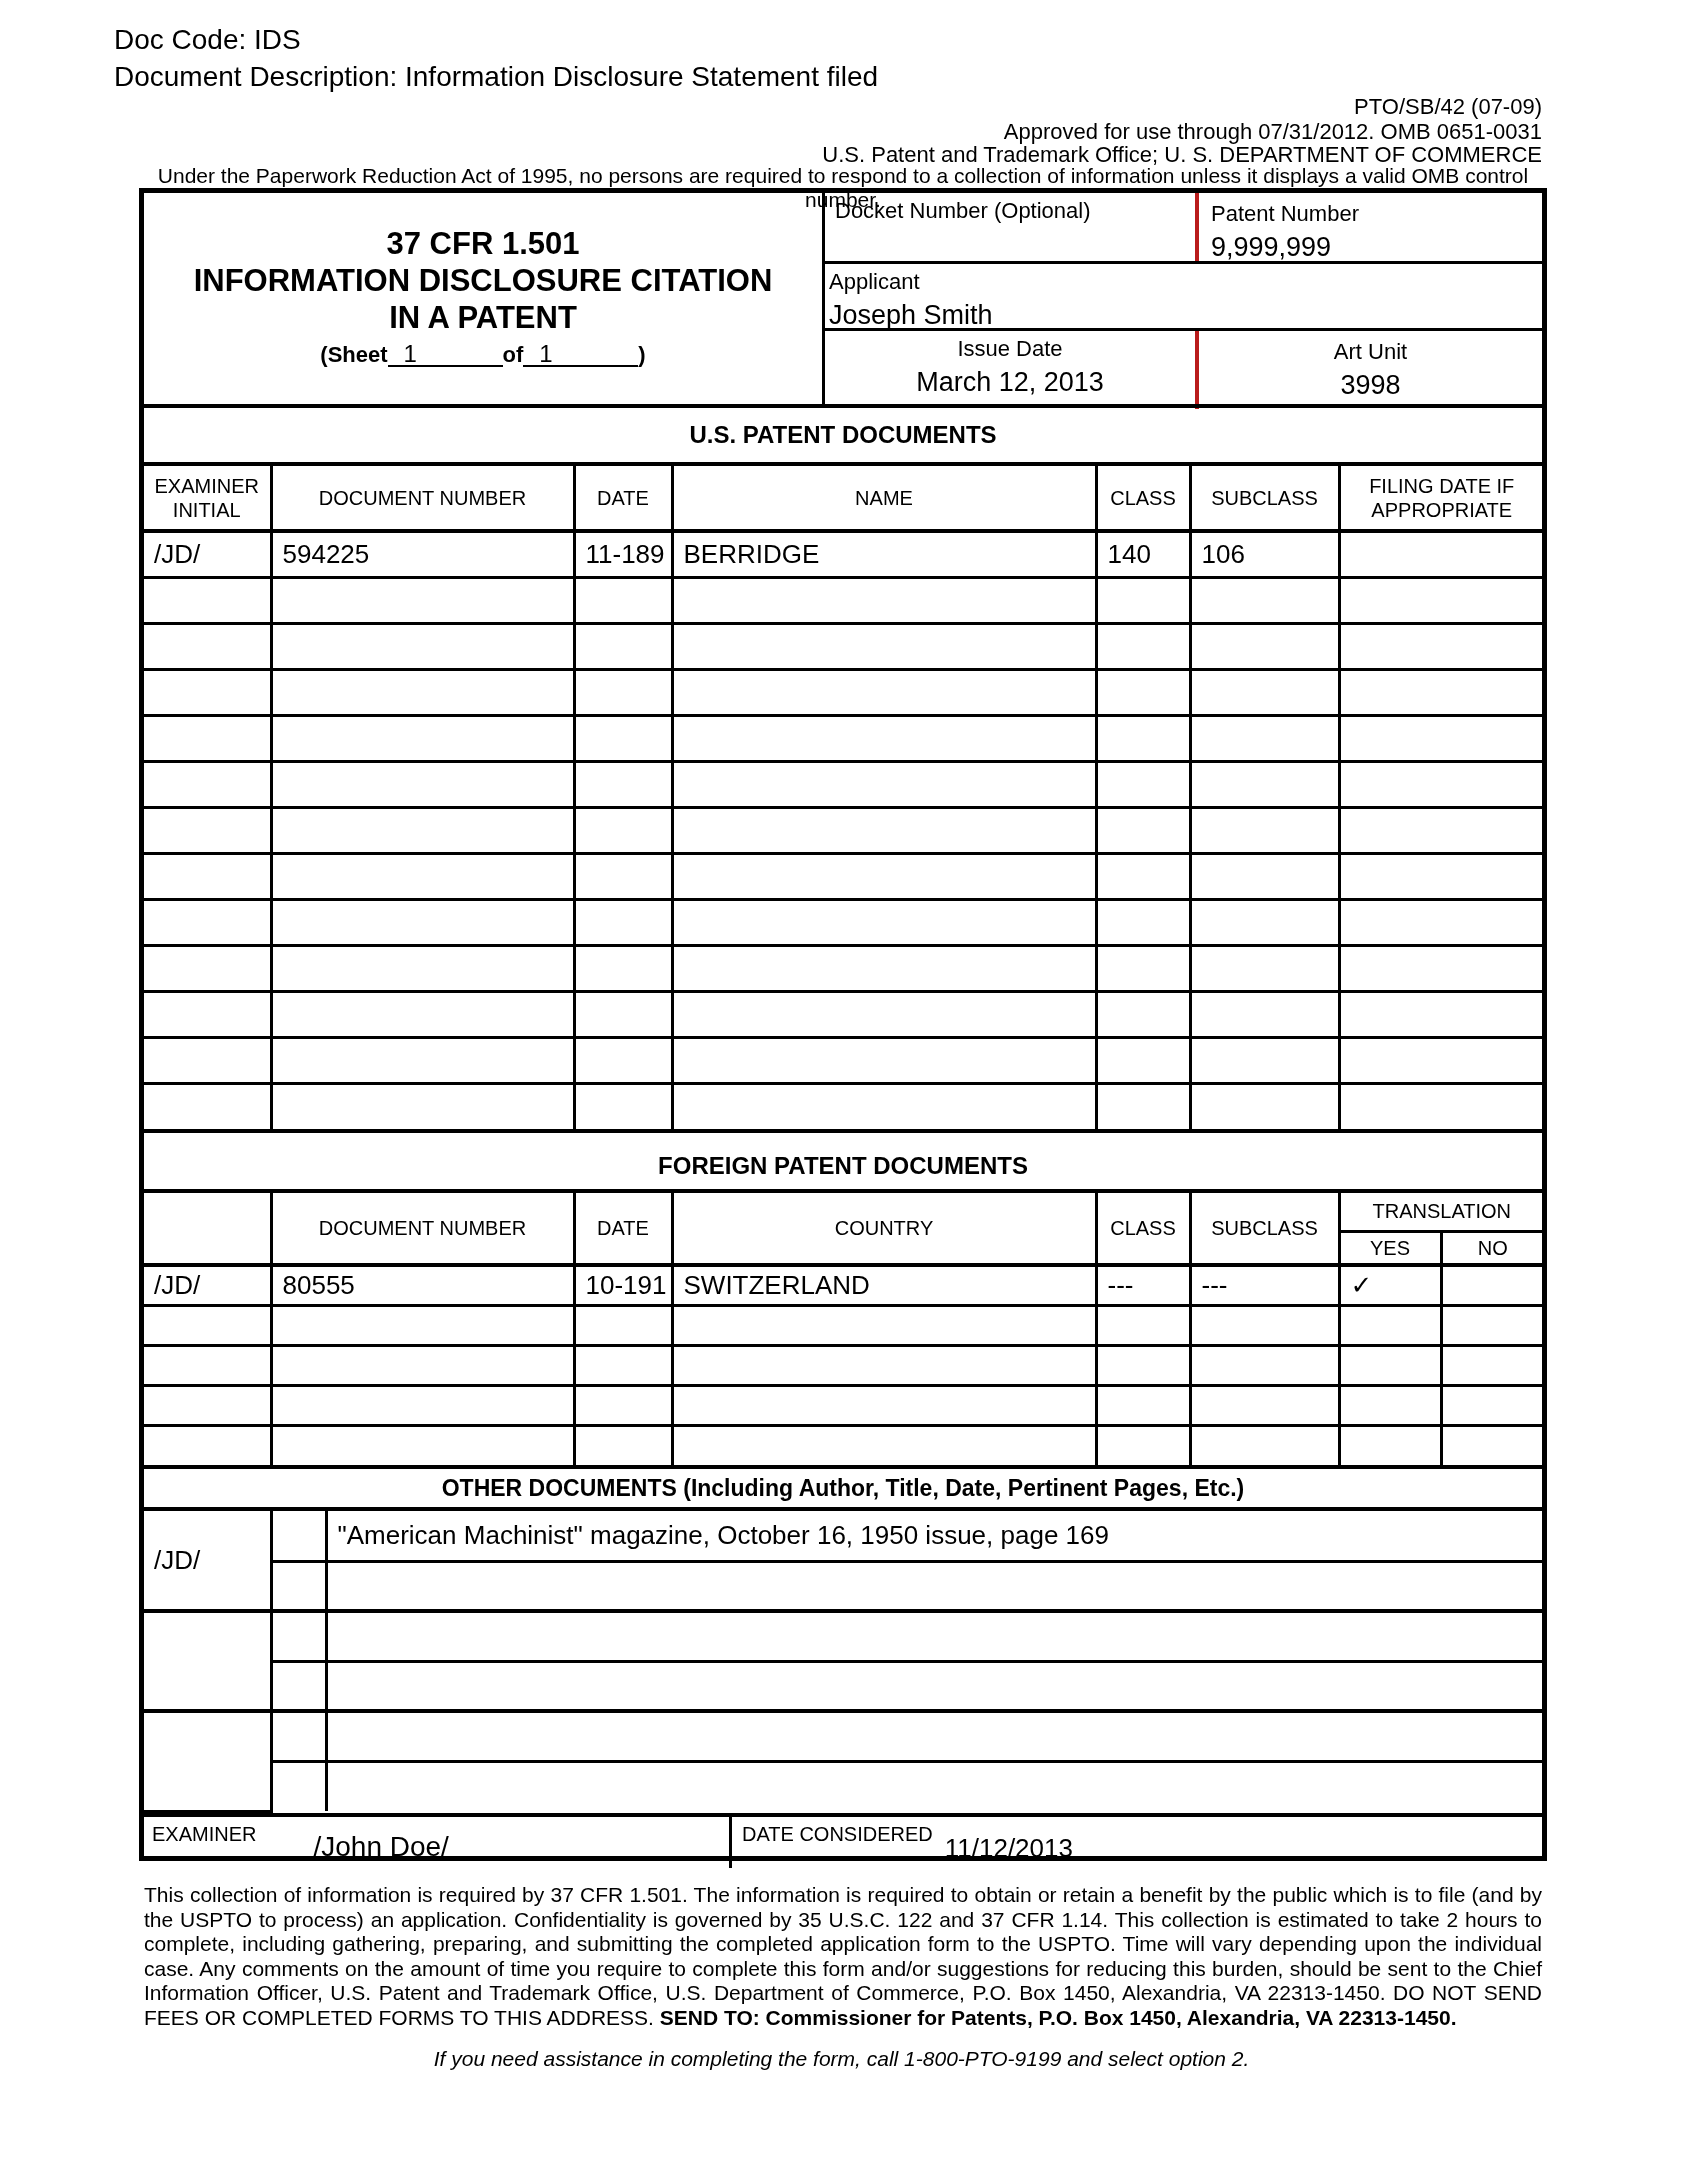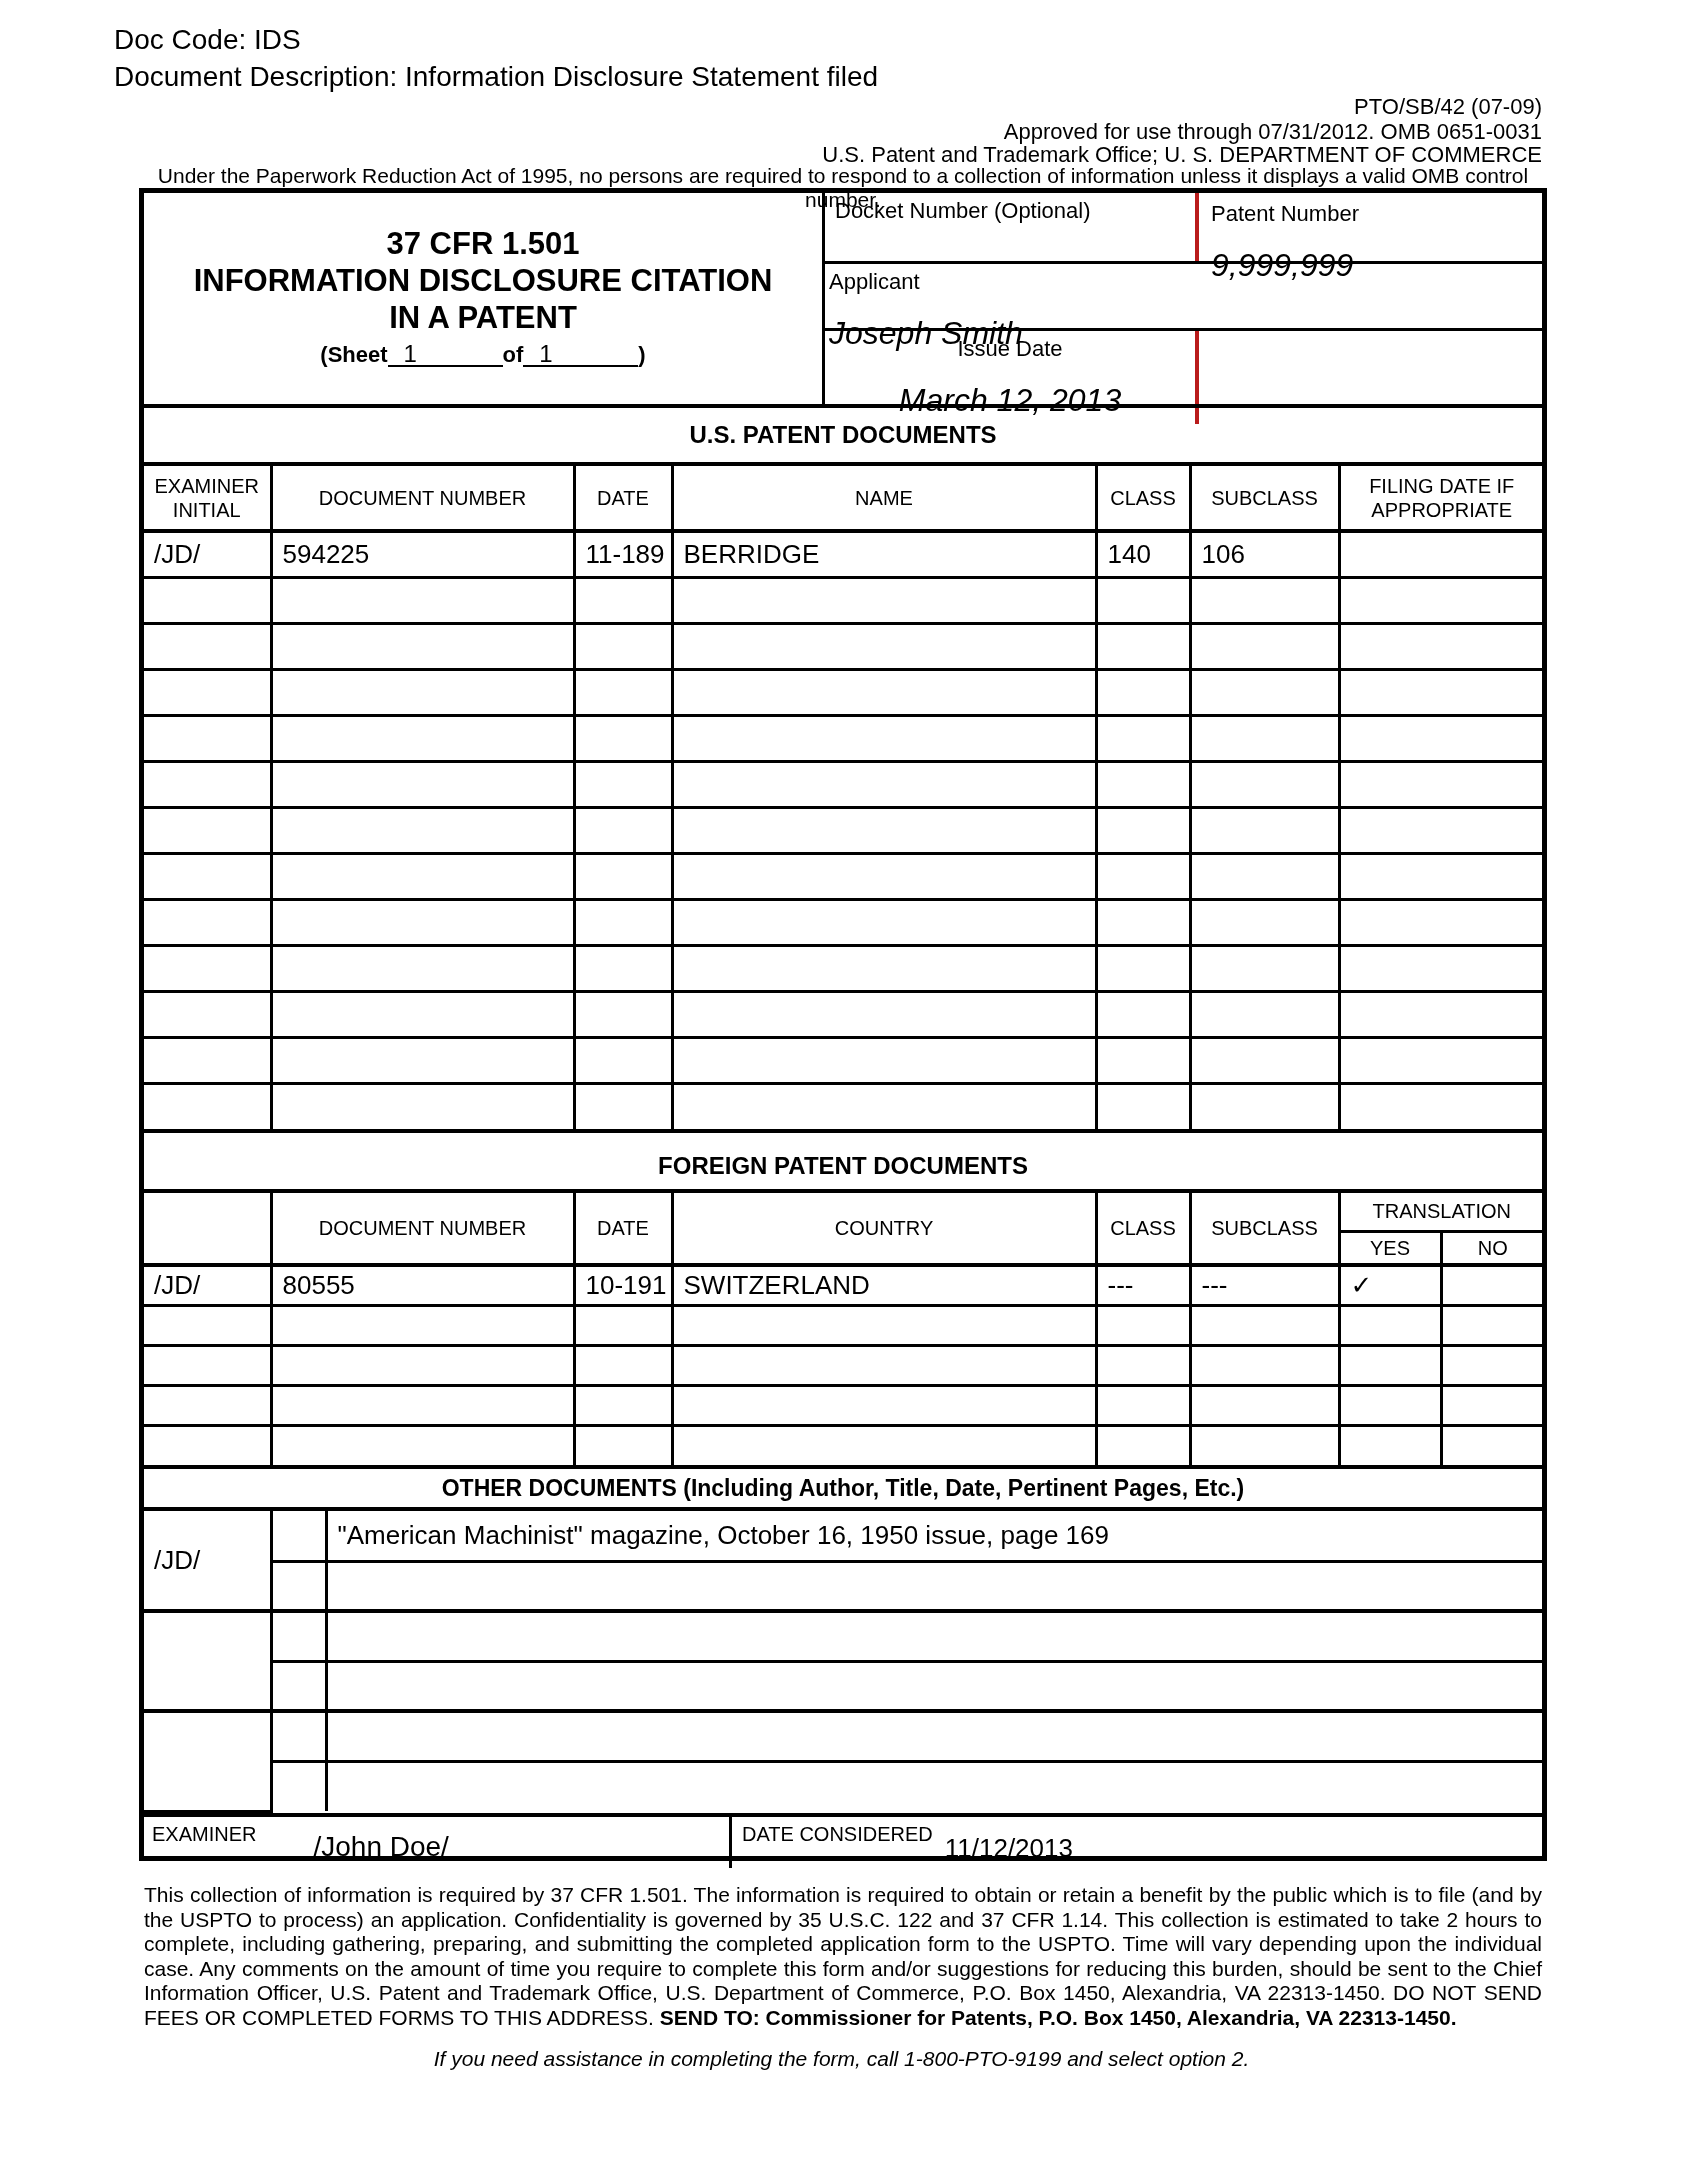--- a/index.html
+++ b/index.html
@@ -19,21 +19,21 @@
   .t-cfr,.t-l1,.t-l2{font-size:31px;font-weight:bold;line-height:37px;}
   .sheet{font-size:22px;font-weight:bold;margin-top:6px;}
   .blank{display:inline-block;min-width:99px;border-bottom:2px solid #000;font-weight:normal;font-size:24px;text-align:left;padding-left:16px;line-height:22px;}
   .header-fields{flex:1;display:flex;flex-direction:column;box-sizing:border-box;}
   .hf-row1{height:71px;flex:none;display:flex;border-bottom:3px solid #000;box-sizing:border-box;}
   .hf-row2{height:67px;flex:none;border-bottom:3px solid #000;box-sizing:border-box;padding:5px 4px;}
   .hf-row3{flex:1;display:flex;text-align:center;}
   .cell-l{width:374px;flex:none;border-right:4px solid #b91c1c;box-sizing:border-box;padding:5px 10px;}
   .cell-r{flex:1;padding:8px 12px;}
   .f-label{font-size:22px;display:block;}
-  .f-value{font-size:32px;display:block;margin-top:20px;font-style:italic;}
+  .f-value{font-size:27px;display:block;margin-top:5px;}
   
   .section-bar{border-top:4px solid #000;border-bottom:4px solid #000;box-sizing:border-box;display:flex;align-items:center;justify-content:center;font-weight:bold;flex:none;}
   .bar-us{height:62px;font-size:24px;}
   .bar-foreign{height:64px;font-size:24px;align-items:flex-end;padding-bottom:9px;}
   .bar-other{height:46px;font-size:23px;}
   
   table{border-collapse:collapse;table-layout:fixed;width:100%;flex:none;}
   th,td{border:3px solid #000;overflow:hidden;}
   th:first-child,td:first-child{border-left:none;}
   th:last-child,td:last-child{border-right:none;}
@@ -94,20 +94,24 @@
       </div>
       <div class="hf-row2">
         <span class="f-label">Applicant</span>
         <span class="f-value">Joseph Smith</span>
       </div>
       <div class="hf-row3">
         <div class="cell-l">
           <span class="f-label">Issue Date</span>
           <span class="f-value">March 12, 2013</span>
         </div>
+        <div class="cell-r">
+          <span class="f-label">Art Unit</span>
+          <span class="f-value">3998</span>
+        </div>
       </div>
     </div>
   </div>
 
   <div class="section-bar bar-us">U.S. PATENT DOCUMENTS</div>
 
   <table class="us-table">
     <colgroup>
         <col style="width:127px">
         <col style="width:303px">

